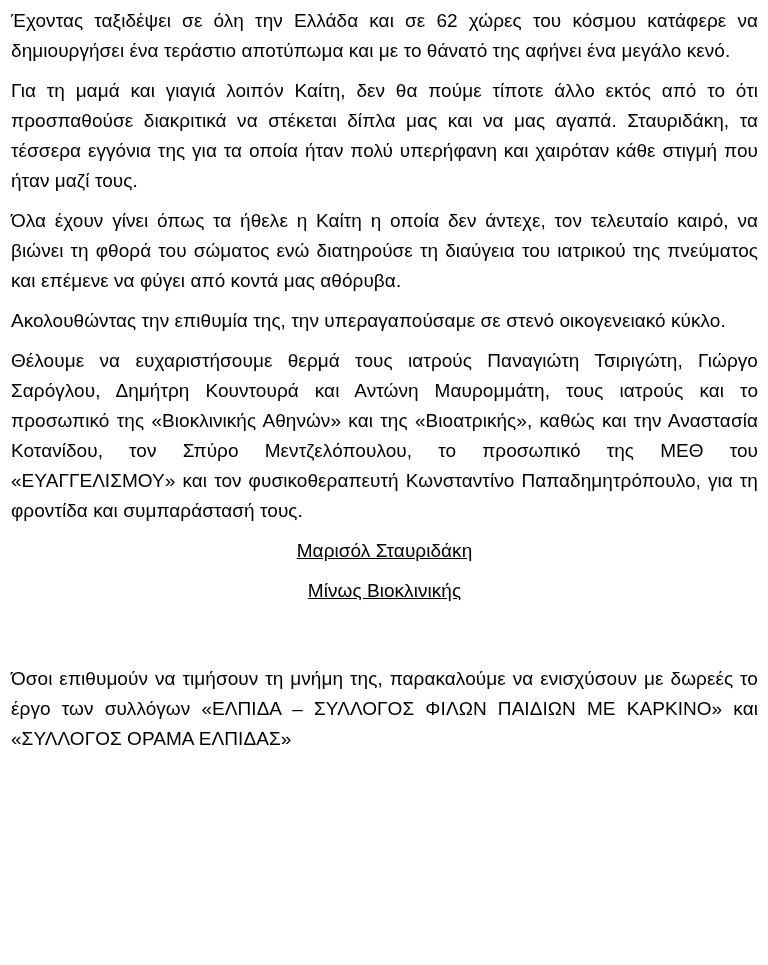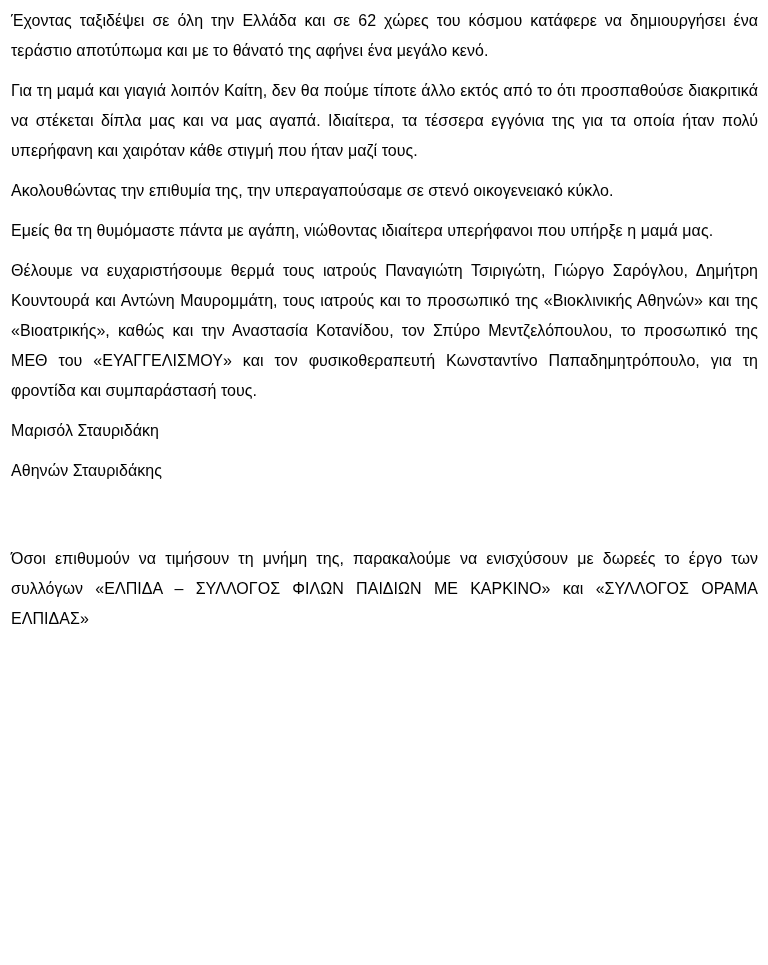--- a/index.html
+++ b/index.html
@@ -17,61 +17,62 @@
   }
   .page {
     width: 768px;
     height: 965px;
     box-sizing: border-box;
     padding: 6px 10px 0 11px;
     background: #ffffff;
     position: relative;
   }
   .para {
-    font-size: 16px;
+    font-size: 19px;
     line-height: 30px;
     text-align: justify;
     text-justify: inter-word;
     margin: 0 0 10px 0;
     letter-spacing: 0.05px;
     word-spacing: 0px;
     hyphens: none;
   }
   
   .para.plain {
-    text-align: left;
+    text-align: center;
+    text-decoration: underline;
   }
   .gap-sig {
     margin-bottom: 10px;
   }
   .gap-big {
     height: 48px;
   }
   .para:last-child {
     margin-bottom: 8px;
   }
 </style>
 </head>
 <body>
 
 <div class="page">
 
   <p class="para">Έχοντας ταξιδέψει σε όλη την Ελλάδα και σε 62 χώρες του κόσμου  κατάφερε να δημιουργήσει ένα τεράστιο αποτύπωμα και με το θάνατό της αφήνει ένα μεγάλο κενό.</p>
 
 
-  <p class="para">Για τη μαμά και γιαγιά λοιπόν Καίτη, δεν θα πούμε τίποτε άλλο εκτός από το ότι προσπαθούσε διακριτικά να στέκεται δίπλα μας και να μας αγαπά. Ιδιαίτερα, τα τέσσερα εγγόνια της για τα οποία ήταν πολύ υπερήφανη και χαιρόταν κάθε στιγμή που ήταν μαζί τους.</p>
+  <p class="para">Για τη μαμά και γιαγιά λοιπόν Καίτη, δεν θα πούμε τίποτε άλλο εκτός από το ότι προσπαθούσε διακριτικά να στέκεται δίπλα μας και να μας αγαπά. Σταυριδάκη, τα τέσσερα εγγόνια της για τα οποία ήταν πολύ υπερήφανη και χαιρόταν κάθε στιγμή που ήταν μαζί τους.</p>
 
+  <p class="para">Όλα έχουν γίνει όπως τα ήθελε η Καίτη η οποία δεν άντεχε, τον τελευταίο καιρό, να βιώνει τη φθορά του σώματος ενώ διατηρούσε τη διαύγεια του ιατρικού της πνεύματος και επέμενε να φύγει από κοντά μας αθόρυβα.</p>
 
   <p class="para">Ακολουθώντας την επιθυμία της, την υπεραγαπούσαμε σε στενό οικογενειακό κύκλο.</p>
 
-  <p class="para">Εμείς θα τη θυμόμαστε πάντα με αγάπη, νιώθοντας ιδιαίτερα υπερήφανοι που υπήρξε η μαμά μας.</p>
 
   <p class="para">Θέλουμε να ευχαριστήσουμε θερμά τους ιατρούς Παναγιώτη Τσιριγώτη, Γιώργο Σαρόγλου, Δημήτρη Κουντουρά και Αντώνη Μαυρομμάτη, τους ιατρούς και το προσωπικό της «Βιοκλινικής Αθηνών» και της «Βιοατρικής», καθώς και την Αναστασία Κοτανίδου, τον Σπύρο Μεντζελόπουλου, το προσωπικό της ΜΕΘ του «ΕΥΑΓΓΕΛΙΣΜΟΥ» και τον φυσικοθεραπευτή Κωνσταντίνο Παπαδημητρόπουλο, για τη φροντίδα και συμπαράστασή τους.</p>
 
   <p class="para plain gap-sig">Μαρισόλ Σταυριδάκη</p>
 
-  <p class="para plain">Αθηνών Σταυριδάκης</p>
+  <p class="para plain">Μίνως Βιοκλινικής</p>
 
   <div class="gap-big"></div>
 
   <p class="para">Όσοι επιθυμούν να τιμήσουν τη μνήμη της, παρακαλούμε να ενισχύσουν με δωρεές το έργο των συλλόγων «ΕΛΠΙΔΑ – ΣΥΛΛΟΓΟΣ ΦΙΛΩΝ ΠΑΙΔΙΩΝ ΜΕ ΚΑΡΚΙΝΟ» και «ΣΥΛΛΟΓΟΣ ΟΡΑΜΑ ΕΛΠΙΔΑΣ»</p>
 
 </div>
 
 </body></html>

